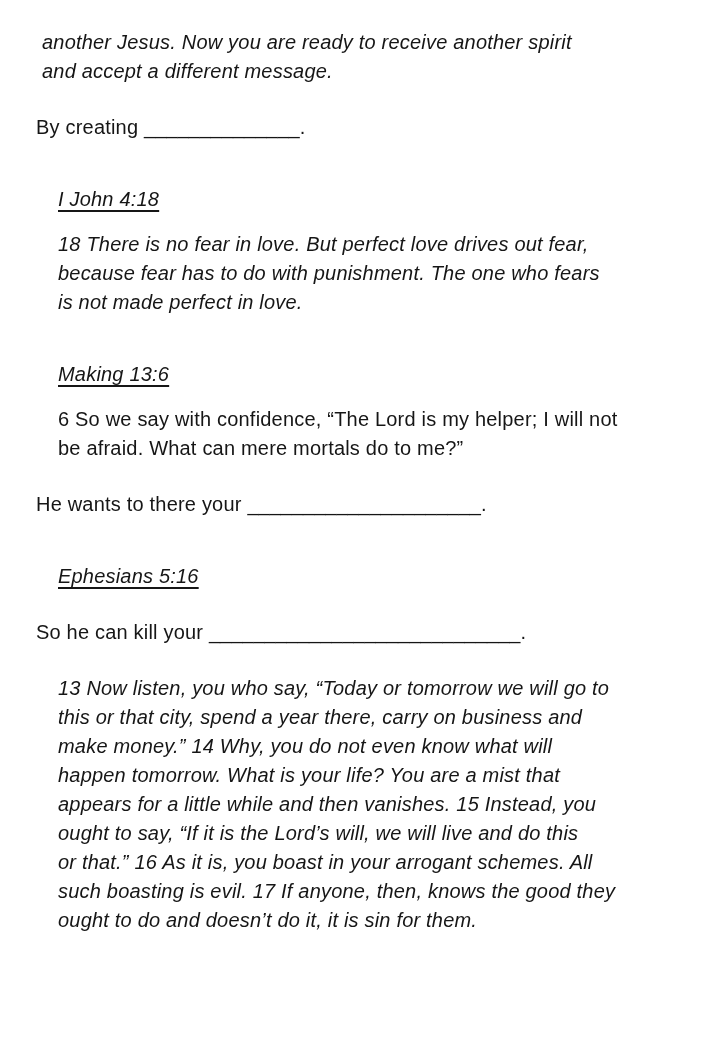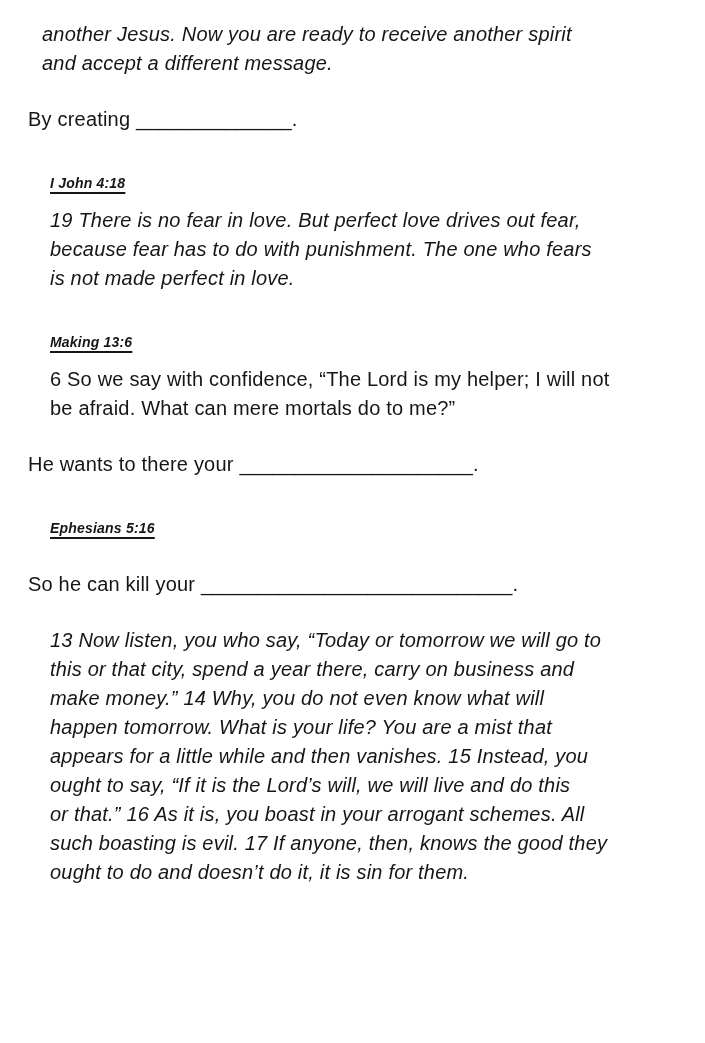--- a/index.html
+++ b/index.html
@@ -9,33 +9,33 @@
     background: #ffffff;
     color: #161616;
     font-family: "Liberation Sans", sans-serif;
     font-size: 20px;
     line-height: 29px;
     box-sizing: border-box;
     padding: 12px 20px 0 20px;
     overflow: hidden;
     letter-spacing: 0.2px;
   }
-  p, h2, section { margin: 8px; padding: 0; }
+  p, h2, section { margin: 16px; padding: 0; }
   .block { margin-top: 27px; }
   .indent { margin-left: 22px; }
   .it { font-style: italic; }
   .verse {
     white-space: pre-line;
     width: 645px;
   }
   .verse.it { font-style: italic; }
   .verse.regular { font-style: normal; }
   .ref {
-    font-size: 14px;
-    font-weight: bold;
+    font-size: 20px;
+    font-weight: normal;
     font-style: italic;
     text-decoration: underline;
     text-decoration-thickness: 2px;
     text-underline-offset: 4px;
     display: inline-block;
     margin-bottom: 0;
   }
   .fill-line { font-style: normal; }
   .blank { letter-spacing: 0; text-align: right; }
 </style>
@@ -47,21 +47,21 @@
   <p class="verse it indent">another Jesus. Now you are ready to receive another spirit
 and accept a different message.</p>
 
   <p class="fill-line block">
     <span>By creating</span>
     <span class="blank">______________</span><span>.</span>
   </p>
 
   <section class="block indent">
     <h2 class="ref">I John 4:18</h2>
-    <p class="verse it">19 There is no fear in love. But perfect love drives out fear,
+    <p class="verse it">18 There is no fear in love. But perfect love drives out fear,
 because fear has to do with punishment. The one who fears
 is not made perfect in love.</p>
   </section>
 
   <section class="block indent">
     <h2 class="ref">Making 13:6</h2>
     <p class="verse regular">6 So we say with confidence, “The Lord is my helper; I will not
 be afraid. What can mere mortals do to me?”</p>
   </section>
 

